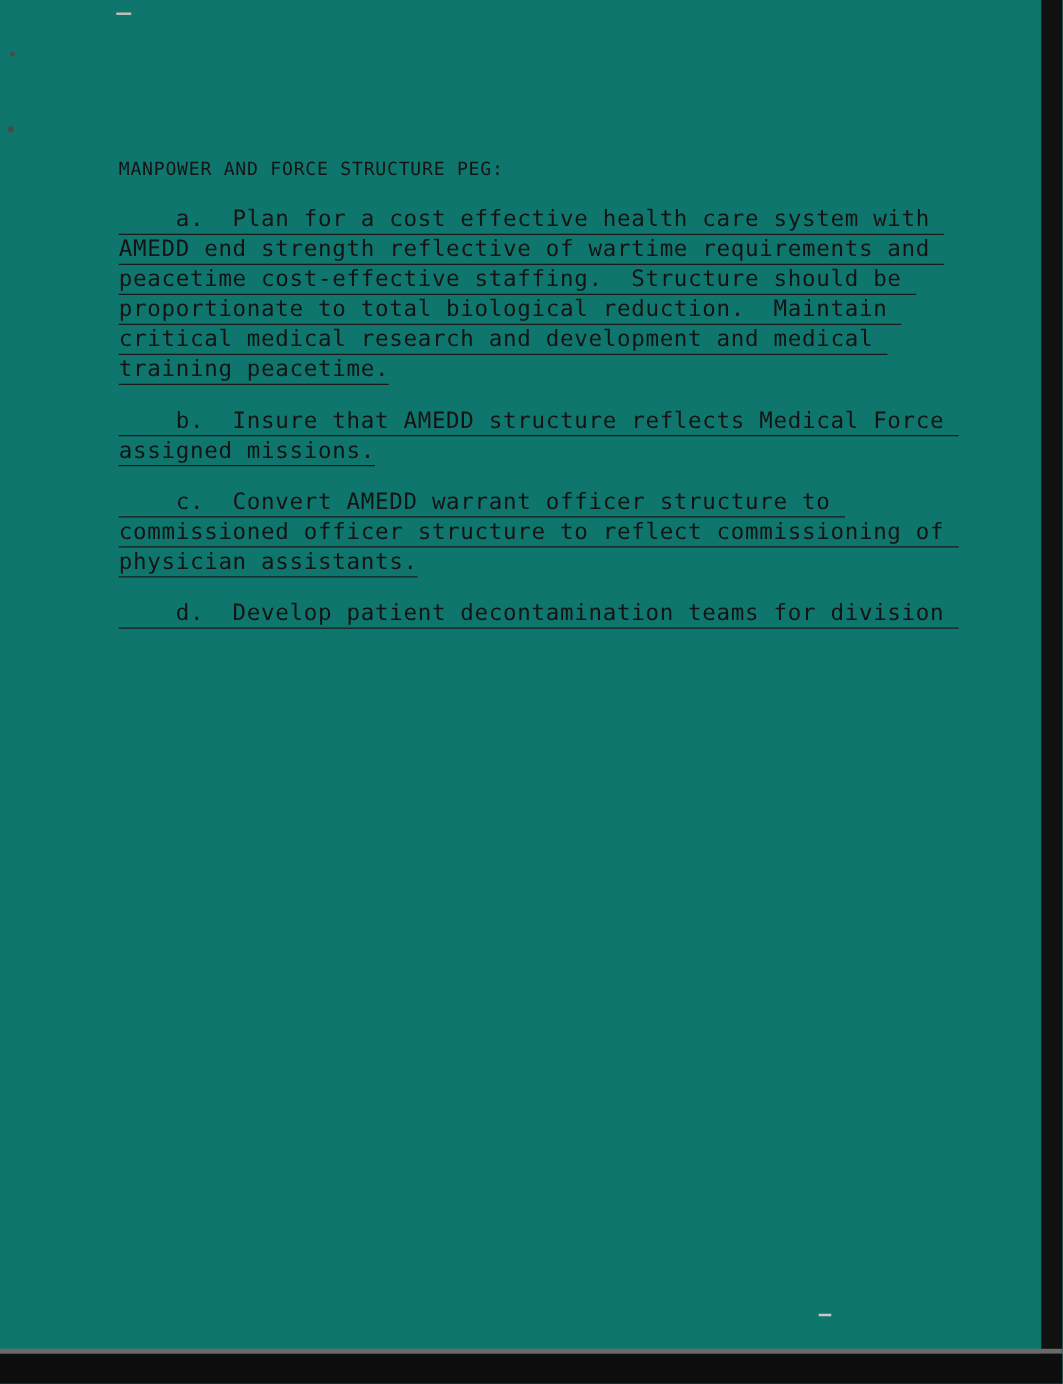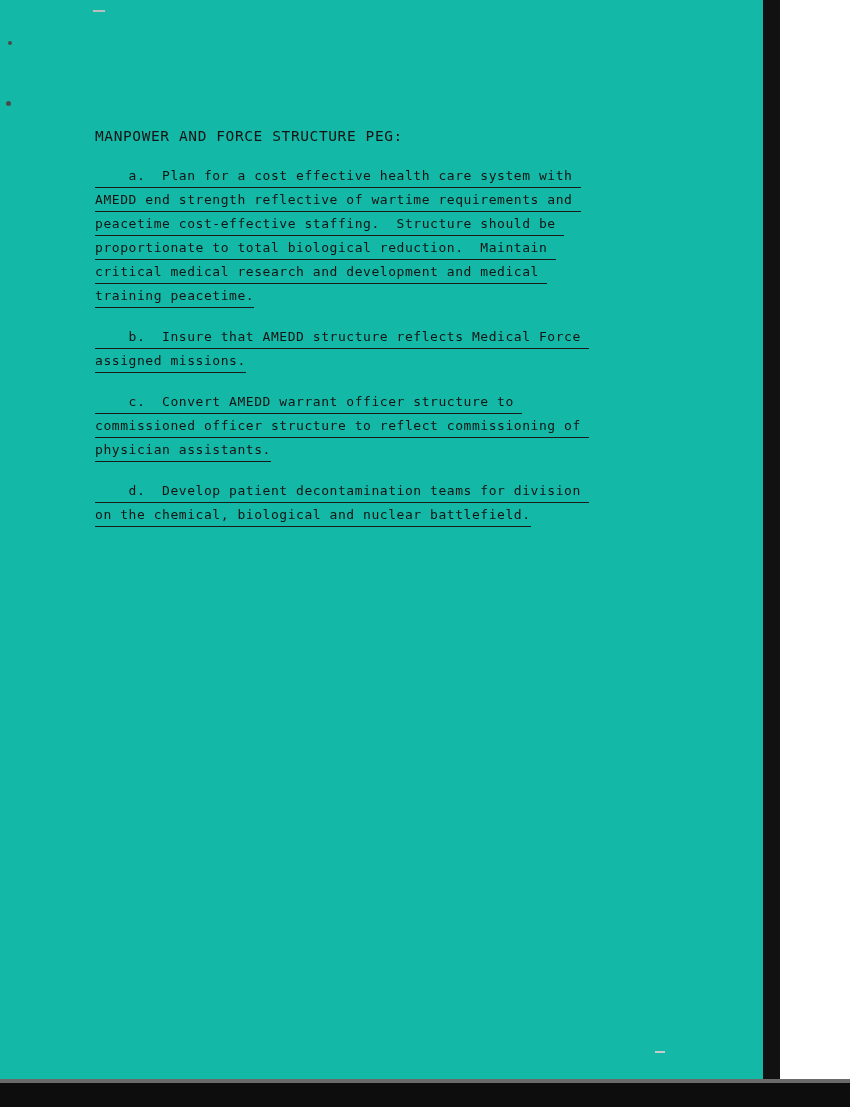--- a/index.html
+++ b/index.html
@@ -12,23 +12,23 @@
     background: #ffffff;
     font-family: "DejaVu Sans Mono", monospace;
     position: relative;
     overflow: hidden;
   }
 
   .page {
     position: absolute;
     left: 0;
     top: 0;
-    width: 780px;
+    width: 850px;
     height: 1107px;
-    background: #14b8a6;
+    background: #0f766e;
   }
 
   
   .scan-edge-right {
     position: absolute;
     top: 0;
     right: 0;
     width: 17px;
     height: 1083px;
     background: #111111;
@@ -76,21 +76,21 @@
     white-space: pre;
     line-height: 17px;
     margin: 0 0 20px 0;
   }
 
   .para {
     margin: 0 0 18px 0;
   }
 
   .para-line {
-    font-size: 13px;
+    font-size: 18px;
     letter-spacing: 0.55px;
     color: #141414;
     line-height: 21px;
     white-space: pre;
     display: block;
     width: max-content;
     border-bottom: 1.4px solid #1a1a1a;
     padding-bottom: 1px;
     margin-bottom: 1px;
   }
@@ -124,21 +124,20 @@
     </div>
 
     <div class="para">
       <span class="para-line">    c.  Convert AMEDD warrant officer structure to </span>
       <span class="para-line">commissioned officer structure to reflect commissioning of </span>
       <span class="para-line">physician assistants.</span>
     </div>
 
     <div class="para">
       <span class="para-line">    d.  Develop patient decontamination teams for division </span>
-      <span class="para-line">on the chemical, biological and nuclear battlefield.</span>
     </div>
 
   </div>
 
   <div class="scan-edge-right"></div>
   <div class="scan-edge-bottom-fade"></div>
   <div class="scan-edge-bottom"></div>
 
 </div>
 

